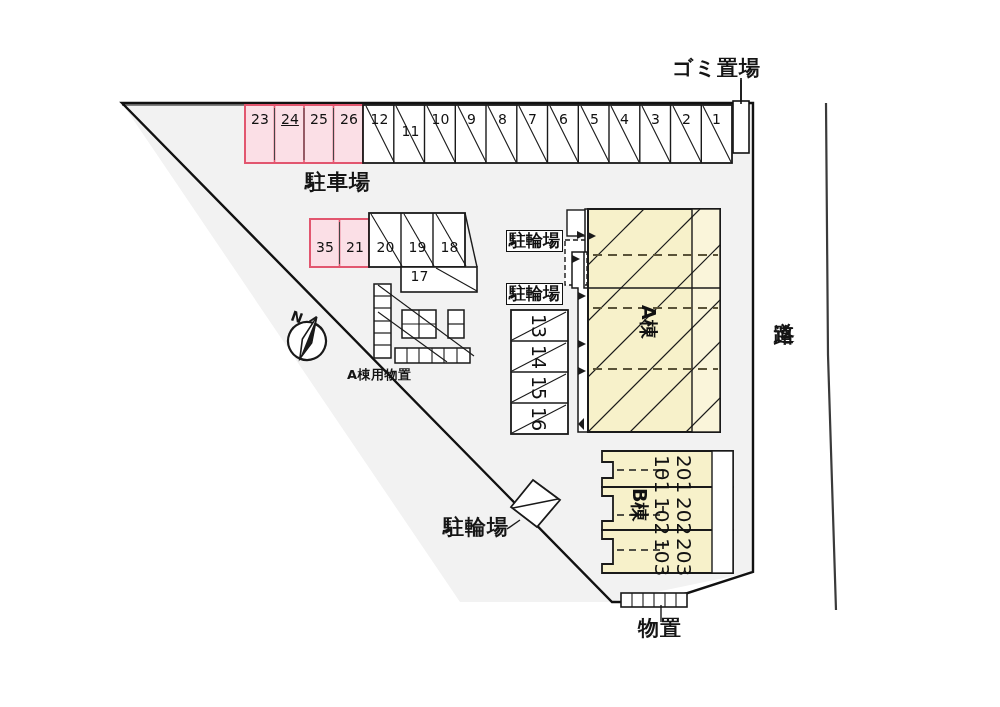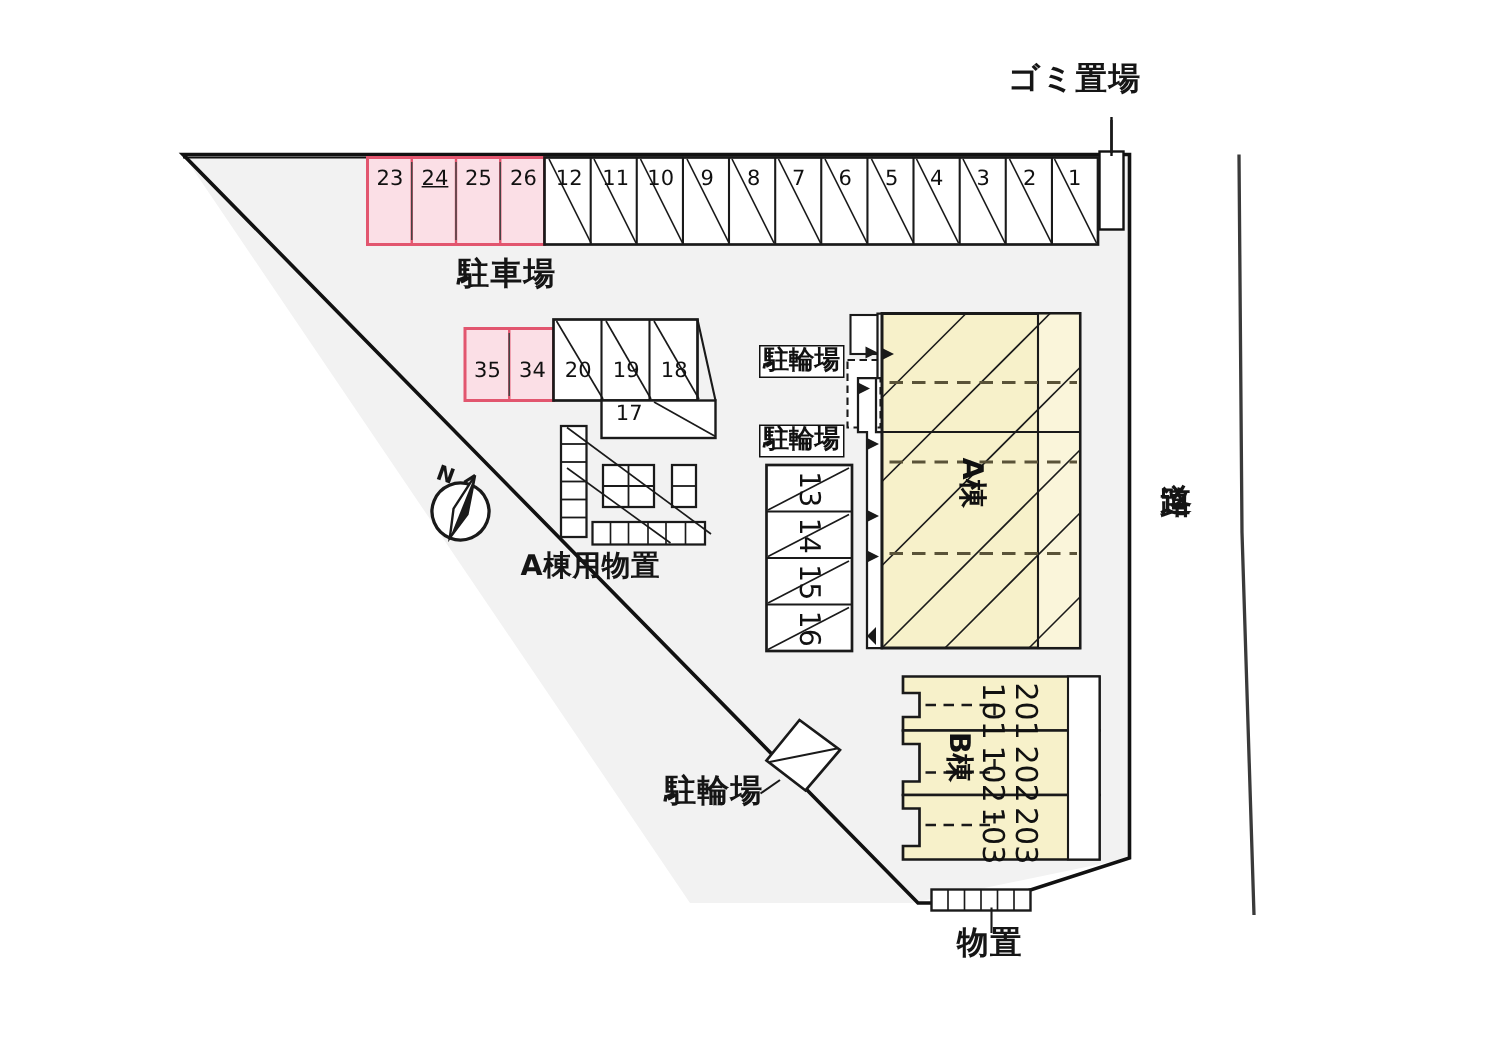--- a/index.html
+++ b/index.html
@@ -23,21 +23,21 @@
     left: 0;
   }
   .lbl {
     position: absolute;
     color: #151515;
     font-family: "DejaVu Sans", "Liberation Sans", sans-serif;
     white-space: nowrap;
     line-height: 1;
   }
   .lbl-big   { font-size: 21px; font-weight: 700; letter-spacing: 1px; }
-  .lbl-mid   { font-size: 19px; font-weight: 700; letter-spacing: 0.5px; }
+  .lbl-mid   { font-size: 13px; font-weight: 700; letter-spacing: 0.5px; }
   .vert {
     writing-mode: vertical-rl;
     text-orientation: upright;
   }
   .stall-num {
     position: absolute;
     font-family: "DejaVu Sans", "Liberation Sans", sans-serif;
     font-size: 14px;
     color: #111;
     text-align: center;
@@ -304,21 +304,21 @@
       <polygon points="0,-26 5,0 0,19" fill="#1a1a1a"></polygon>
       <line x1="0" y1="-26" x2="-5" y2="-19" stroke="#1a1a1a" stroke-width="2"></line>
     </g>
 
     <g>
       <line x1="741" y1="80" x2="741" y2="102" stroke="#1a1a1a" stroke-width="1.6"></line>
     </g>
 
   </svg>
 
-  <div class="lbl lbl-big" style="left:672px; top:42px;">ゴミ置場</div>
+  <div class="lbl lbl-big" style="left:672px; top:58px;">ゴミ置場</div>
 
   <div class="lbl lbl-big" style="left:305px; top:172px;">駐車場</div>
 
   <div class="lbl lbl-mid" style="left:347px; top:368px;">A棟用物置</div>
 
   <div class="lbl lbl-big" style="left:443px; top:517px;">駐輪場</div>
 
   <div class="lbl lbl-big" style="left:638px; top:618px;">物置</div>
 
   <div class="lbl lbl-big vert" style="left:773px; top:306px;">道路</div>
@@ -328,34 +328,34 @@
   <div class="chip" style="left:506px; top:283px;">駐輪場</div>
 
   <div class="lbl" style="left:291px; top:310px; font-size:14px; font-weight:700; transform:rotate(20deg);">N</div>
 
   <div class="stall-num" style="left:245px; top:112px; width:30px;">23</div>
   <div class="stall-num" style="left:275px; top:112px; width:30px;text-decoration:underline;">24</div>
   <div class="stall-num" style="left:304px; top:112px; width:30px;">25</div>
   <div class="stall-num" style="left:334px; top:112px; width:30px;">26</div>
 
   <div class="stall-num" style="left:364px; top:112px; width:31px;">12</div>
-  <div class="stall-num" style="left:395px; top:112px; width:31px;">11</div>
+  <div class="stall-num" style="left:395px; top:124px; width:31px;">11</div>
   <div class="stall-num" style="left:425px; top:112px; width:31px;">10</div>
   <div class="stall-num" style="left:456px; top:112px; width:31px;">9</div>
   <div class="stall-num" style="left:487px; top:112px; width:31px;">8</div>
   <div class="stall-num" style="left:517px; top:112px; width:31px;">7</div>
   <div class="stall-num" style="left:548px; top:112px; width:31px;">6</div>
   <div class="stall-num" style="left:579px; top:112px; width:31px;">5</div>
   <div class="stall-num" style="left:609px; top:112px; width:31px;">4</div>
   <div class="stall-num" style="left:640px; top:112px; width:31px;">3</div>
   <div class="stall-num" style="left:671px; top:112px; width:31px;">2</div>
   <div class="stall-num" style="left:701px; top:112px; width:31px;">1</div>
 
   <div class="stall-num" style="left:310px; top:240px; width:30px;">35</div>
-  <div class="stall-num" style="left:340px; top:240px; width:30px;">34</div>
+  <div class="stall-num" style="left:340px; top:240px; width:30px;">21</div>
 
   <div class="stall-num" style="left:370px; top:240px; width:31px;">20</div>
   <div class="stall-num" style="left:402px; top:240px; width:31px;">19</div>
   <div class="stall-num" style="left:434px; top:240px; width:31px;">18</div>
 
   <div class="stall-num" style="left:404px; top:269px; width:31px;">17</div>
 
   <div class="stall-num-v" style="left:548px; top:314px;">13</div>
   <div class="stall-num-v" style="left:548px; top:345px;">14</div>
   <div class="stall-num-v" style="left:548px; top:376px;">15</div>

